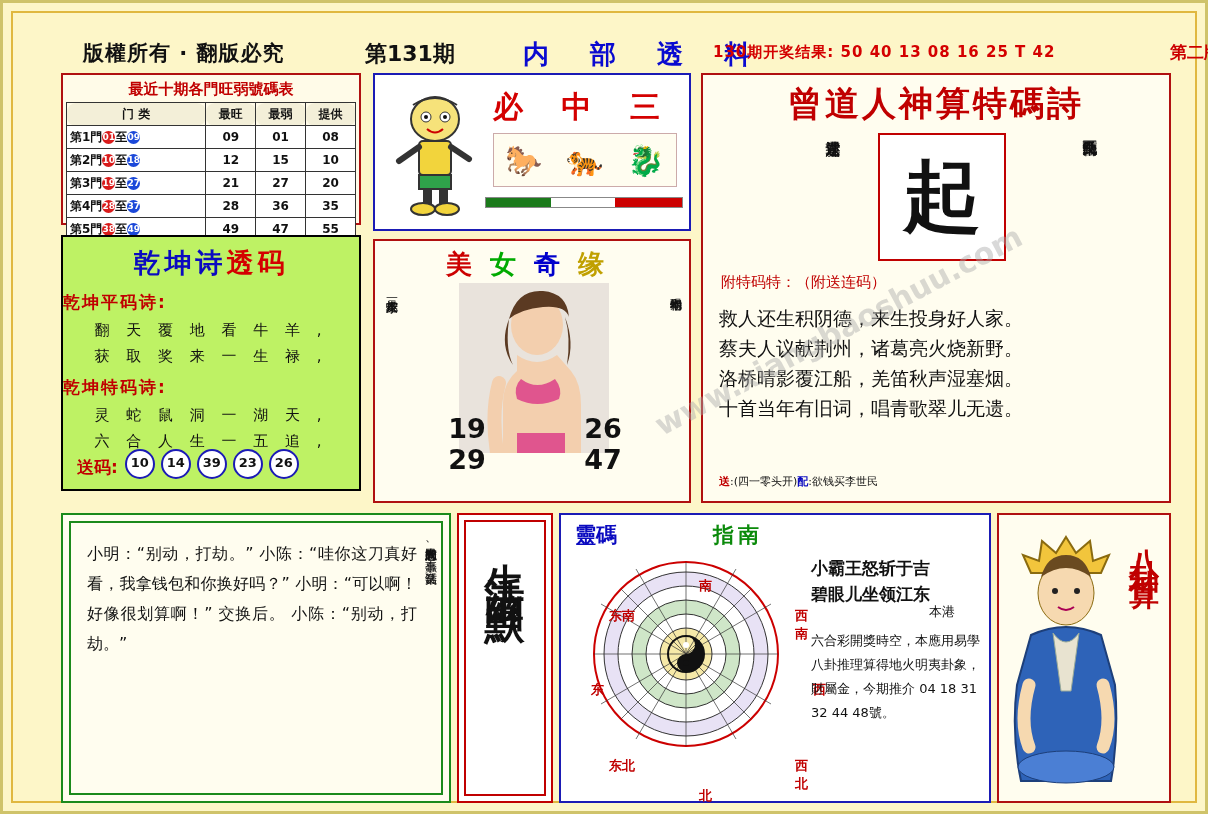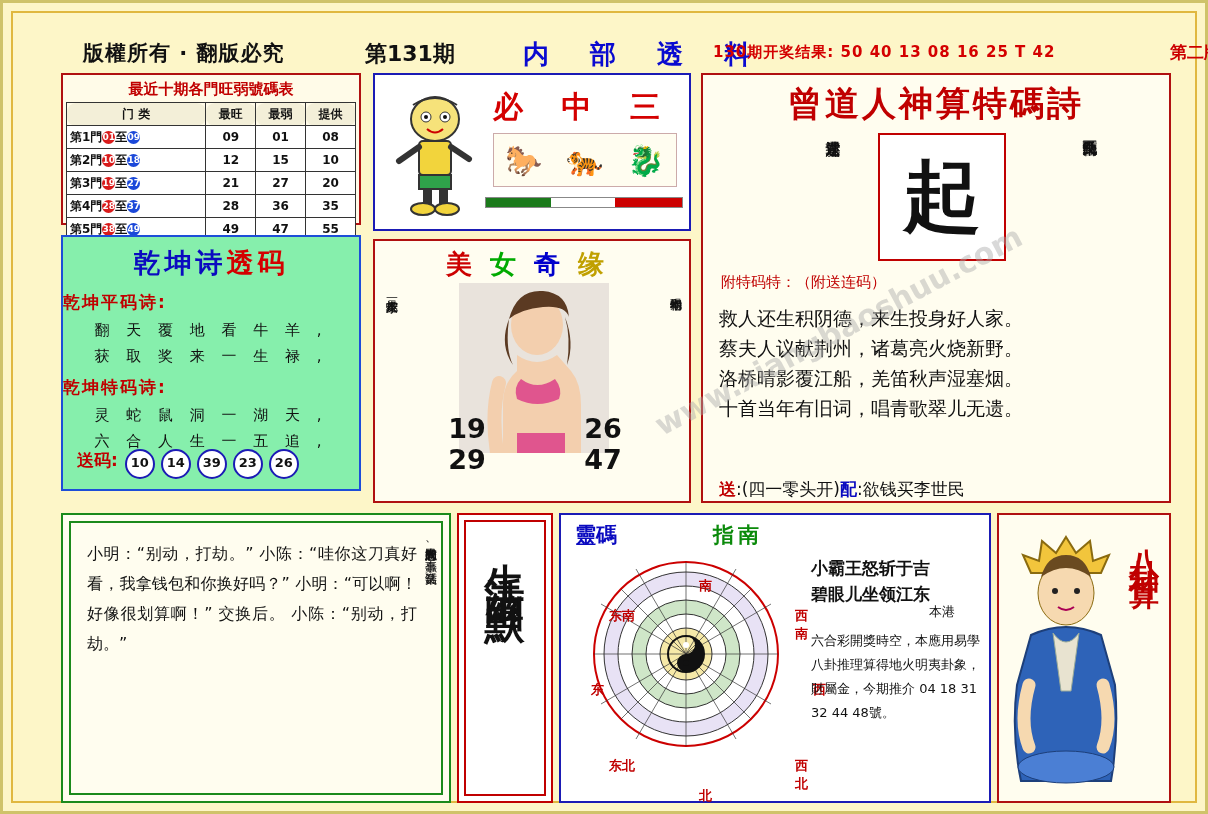--- a/index.html
+++ b/index.html
@@ -29,26 +29,26 @@
   .numdot.blue{background:#1b48d9;}
 
   
   #sanxiao{left:360px;top:60px;width:318px;height:158px;background:#ffffff;border:2px solid #1b1bb5;}
   #sanxiao .sx-title{position:absolute;left:118px;top:12px;font-size:30px;font-weight:bold;color:#d40000;letter-spacing:14px;}
   #sanxiao .animals{position:absolute;left:118px;top:58px;width:182px;height:52px;background:#fffdf0;border:1px solid #caa;display:flex;align-items:center;justify-content:space-around;font-size:30px;}
   #sanxiao .bar{position:absolute;left:110px;top:122px;width:196px;height:9px;background:linear-gradient(to right,#1b7a1b 0 33%,#ffffff 33% 66%,#c00 66% 100%);border:1px solid #888;}
   .mascot{position:absolute;left:14px;top:14px;width:92px;height:128px;}
 
   
-  #qiankun{left:48px;top:222px;width:300px;height:256px;background:#86efac;border:2px solid #1d4ed8;}
+  #qiankun{left:48px;top:222px;width:300px;height:256px;background:#bef264;border:2px solid #000000;}
   #qiankun .qk-title{text-align:center;font-size:27px;font-weight:bold;margin-top:8px;letter-spacing:4px;}
   #qiankun .qk-title .c1{color:#0b0bc0;} #qiankun .qk-title .c2{color:#d40000;}
   #qiankun .sub{text-align:left;font-size:17px;font-weight:bold;color:#c00000;margin-top:10px;letter-spacing:2px;}
   #qiankun .line{text-align:center;font-size:15px;color:#111;margin-top:7px;letter-spacing:6px;}
-  #qiankun .send{position:absolute;left:14px;bottom:10px;display:flex;align-items:flex-start;}
+  #qiankun .send{position:absolute;left:14px;bottom:10px;display:flex;align-items:flex-end;}
   #qiankun .send .lbl{font-size:17px;font-weight:bold;color:#c00000;margin-right:4px;}
   .ball{display:inline-block;width:26px;height:26px;line-height:24px;border-radius:50%;border:2px solid #1b1bb5;background:#fff;color:#111;font-size:13px;text-align:center;margin:0 3px;font-weight:bold;}
 
   
   #meinv{left:360px;top:226px;width:318px;height:264px;background:#fffdf0;border:2px solid #b01010;}
   #meinv .mn-title{position:absolute;left:10px;top:6px;width:298px;text-align:center;font-size:26px;font-weight:bold;letter-spacing:18px;}
   #meinv .mn-title span:nth-child(1){color:#c00;} #meinv .mn-title span:nth-child(2){color:#0a0;}
   #meinv .mn-title span:nth-child(3){color:#00c;} #meinv .mn-title span:nth-child(4){color:#c0a000;}
   #meinv .vleft{position:absolute;left:8px;top:50px;width:16px;font-size:12px;line-height:15px;color:#111;writing-mode:vertical-rl;}
   #meinv .vright{position:absolute;right:6px;top:48px;width:16px;font-size:12px;line-height:15px;color:#111;writing-mode:vertical-rl;}
@@ -57,21 +57,21 @@
   #meinv .nums div{display:flex;justify-content:space-around;}
 
   
   #zengdr{left:688px;top:60px;width:470px;height:430px;background:#fffdef;border:2px solid #b01010;}
   #zengdr .zd-title{position:absolute;left:0;top:6px;width:100%;text-align:center;font-size:34px;font-weight:bold;color:#c00000;letter-spacing:3px;}
   #zengdr .bigchar{position:absolute;left:175px;top:58px;width:124px;height:124px;border:2px solid #c00000;background:#fff;display:flex;align-items:center;justify-content:center;font-size:78px;font-weight:bold;color:#111;}
   #zengdr .vl{position:absolute;left:120px;top:54px;font-size:15px;line-height:19px;color:#111;writing-mode:vertical-rl;text-orientation:upright;}
   #zengdr .vr{position:absolute;right:70px;top:54px;font-size:15px;line-height:19px;color:#111;writing-mode:vertical-rl;text-orientation:upright;}
   #zengdr .note{position:absolute;left:18px;top:198px;font-size:15px;color:#c00000;}
   #zengdr .poem{position:absolute;left:16px;top:228px;width:440px;font-size:19px;line-height:30px;color:#111;}
-  #zengdr .foot{position:absolute;left:16px;bottom:0;font-size:17px;color:#111;}
+  #zengdr .foot{position:absolute;left:16px;bottom:12px;font-size:11px;color:#111;}
   #zengdr .foot .red{color:#c00000;font-weight:bold;}
   #zengdr .foot .blue{color:#0a0ac0;font-weight:bold;}
 
   
   #joke{left:48px;top:500px;width:390px;height:290px;background:#fffdef;border:2px solid #1b8a1b;}
   #joke .ib{position:absolute;left:6px;top:6px;right:6px;bottom:6px;border:2px solid #1b8a1b;}
   #joke .txt{position:absolute;left:24px;top:24px;width:330px;font-size:16px;line-height:30px;color:#111;text-align:justify;}
   #joke .vtag{position:absolute;right:10px;top:24px;font-size:12px;line-height:16px;color:#111;writing-mode:vertical-rl;}
 
   

